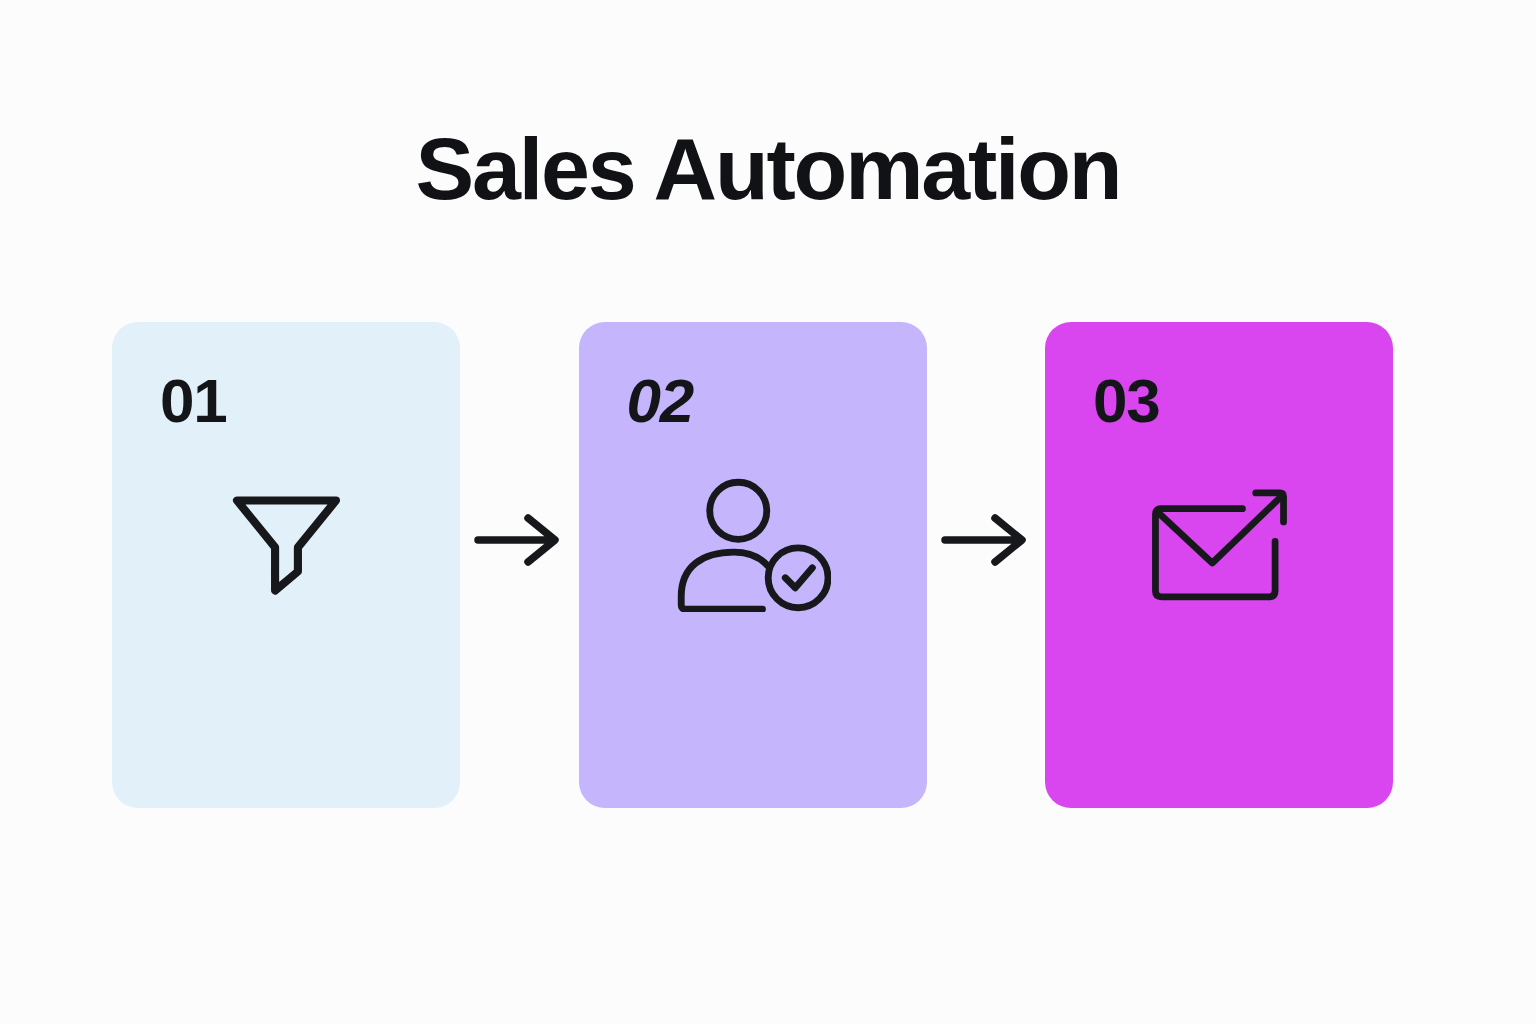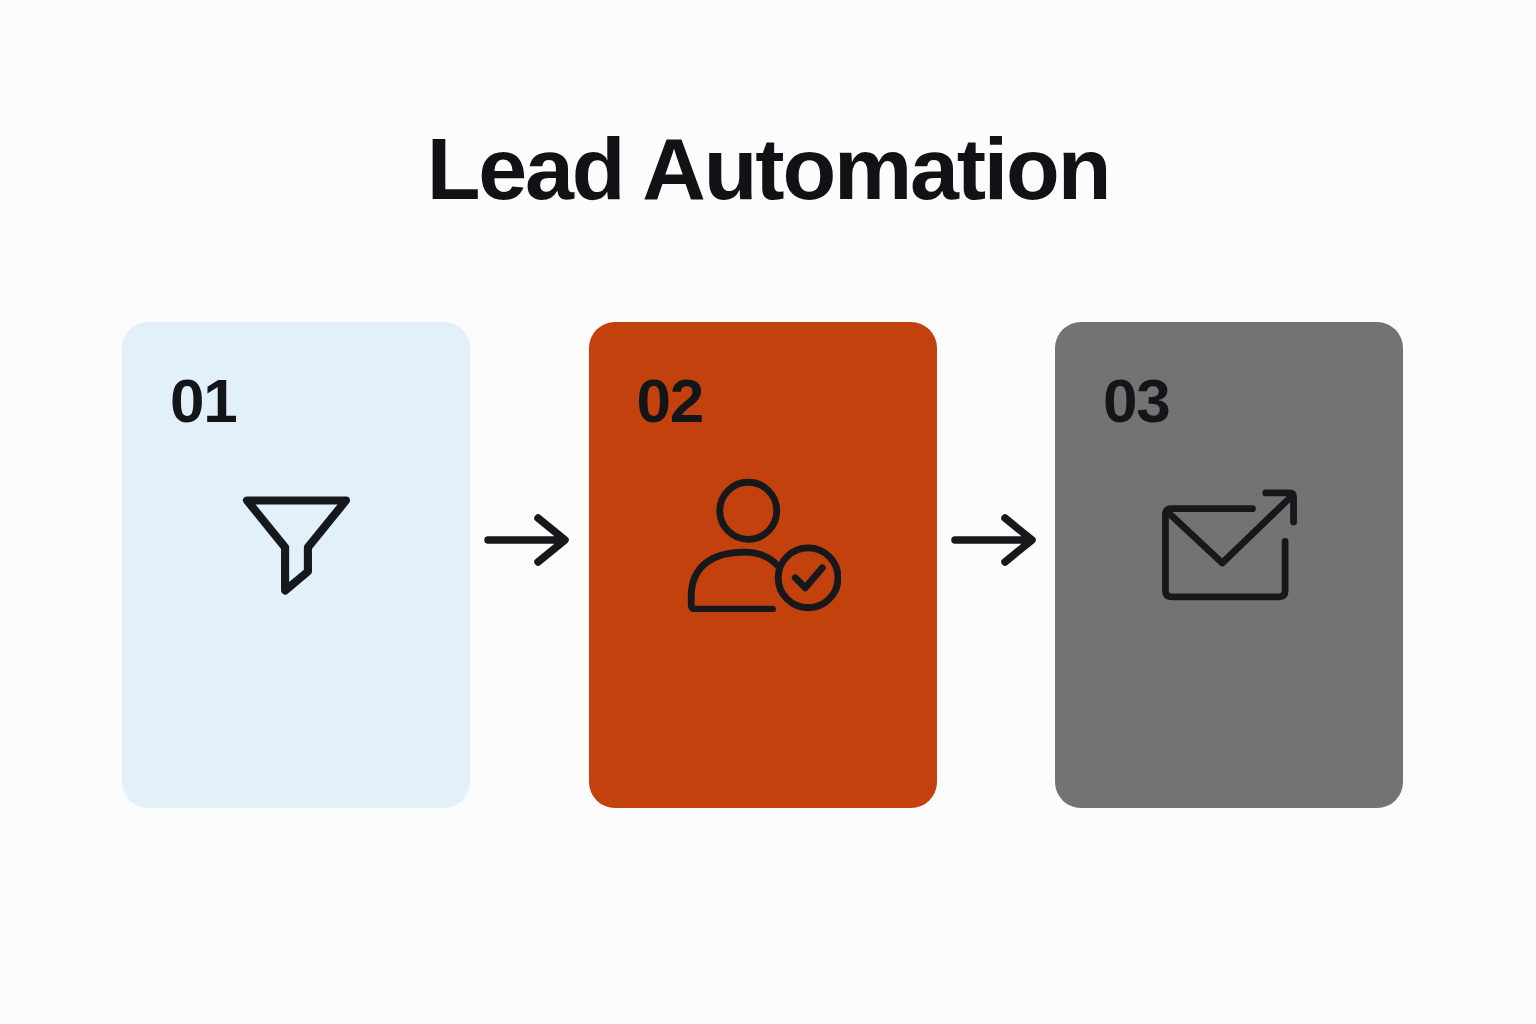--- a/index.html
+++ b/index.html
@@ -19,21 +19,21 @@
     text-align: center;
     font-size: 88px;
     font-weight: 700;
     letter-spacing: -0.025em;
     color: #111216;
   }
 
   .flow {
     position: absolute;
     top: 322px;
-    left: 122px;
+    left: 112px;
     width: 1281px;
     height: 486px;
     display: flex;
     align-items: center;
   }
 
   .step-card {
     position: relative;
     width: 348px;
     height: 486px;
@@ -90,58 +90,58 @@
   .icon-stroke {
     stroke: #17181B;
     fill: none;
     stroke-linecap: round;
     stroke-linejoin: round;
   }
 </style>
 </head>
 <body>
 
-<h1 class="page-title">Lead Automation</h1>
+<h1 class="page-title">Sales Automation</h1>
 
 <div class="flow">
 
   <div class="step-card highlight" style="background-color: rgb(226, 240, 250);">
     <div class="step-number">01</div>
     <div class="step-icon">
       <svg width="127" height="123" viewBox="0 0 100 97">
         <path class="icon-stroke" stroke-width="6.4" d="M11 13 H89 L59 50 V69 L41 84 V50 Z"></path>
       </svg>
     </div>
   </div>
 
   <div class="connector">
     <svg width="90" height="62" viewBox="0 0 90 62">
       <path class="icon-stroke" stroke-width="7.5" d="M4 31 H79 M54 9 L81 31 L54 53"></path>
     </svg>
   </div>
 
-  <div class="step-card" style="background-color: #c2410c;">
+  <div class="step-card" style="background-color: #c4b5fd; font-style: italic;">
     <div class="step-number">02</div>
     <div class="step-icon">
       <svg width="157" height="134" viewBox="0 0 110 94">
         <circle class="icon-stroke" stroke-width="4.8" cx="45" cy="23" r="20"></circle>
         <path class="icon-stroke" stroke-width="4.8" d="M62 92 H8 Q5 92 5 89 V83 C5 62 20 52 42 52 C53 52 61 56 66 62"></path>
         <circle class="icon-stroke" stroke-width="4.8" cx="87" cy="70" r="21"></circle>
         <path class="icon-stroke" stroke-width="4.8" d="M78 70 L85 77 L97 63"></path>
       </svg>
     </div>
   </div>
 
   <div class="connector">
     <svg width="90" height="62" viewBox="0 0 90 62">
       <path class="icon-stroke" stroke-width="7.5" d="M4 31 H79 M54 9 L81 31 L54 53"></path>
     </svg>
   </div>
 
-  <div class="step-card" style="background-color: #737373;">
+  <div class="step-card" style="background-color: #d946ef;">
     <div class="step-number">03</div>
     <div class="step-icon">
       <svg width="145" height="115" viewBox="0 0 120 95">
         <path class="icon-stroke" stroke-width="5.6" d="M79 17 L12 17 Q7 17 7 22 L7 85 Q7 90 12 90 L101 90 Q106 90 106 85 L106 44"></path>
         <path class="icon-stroke" stroke-width="5.6" d="M9 20 L54 62 L111 7"></path>
         <path class="icon-stroke" stroke-width="5.6" d="M90 4 L110 4 Q113 4 113 7 L113 28"></path>
       </svg>
     </div>
   </div>
 

